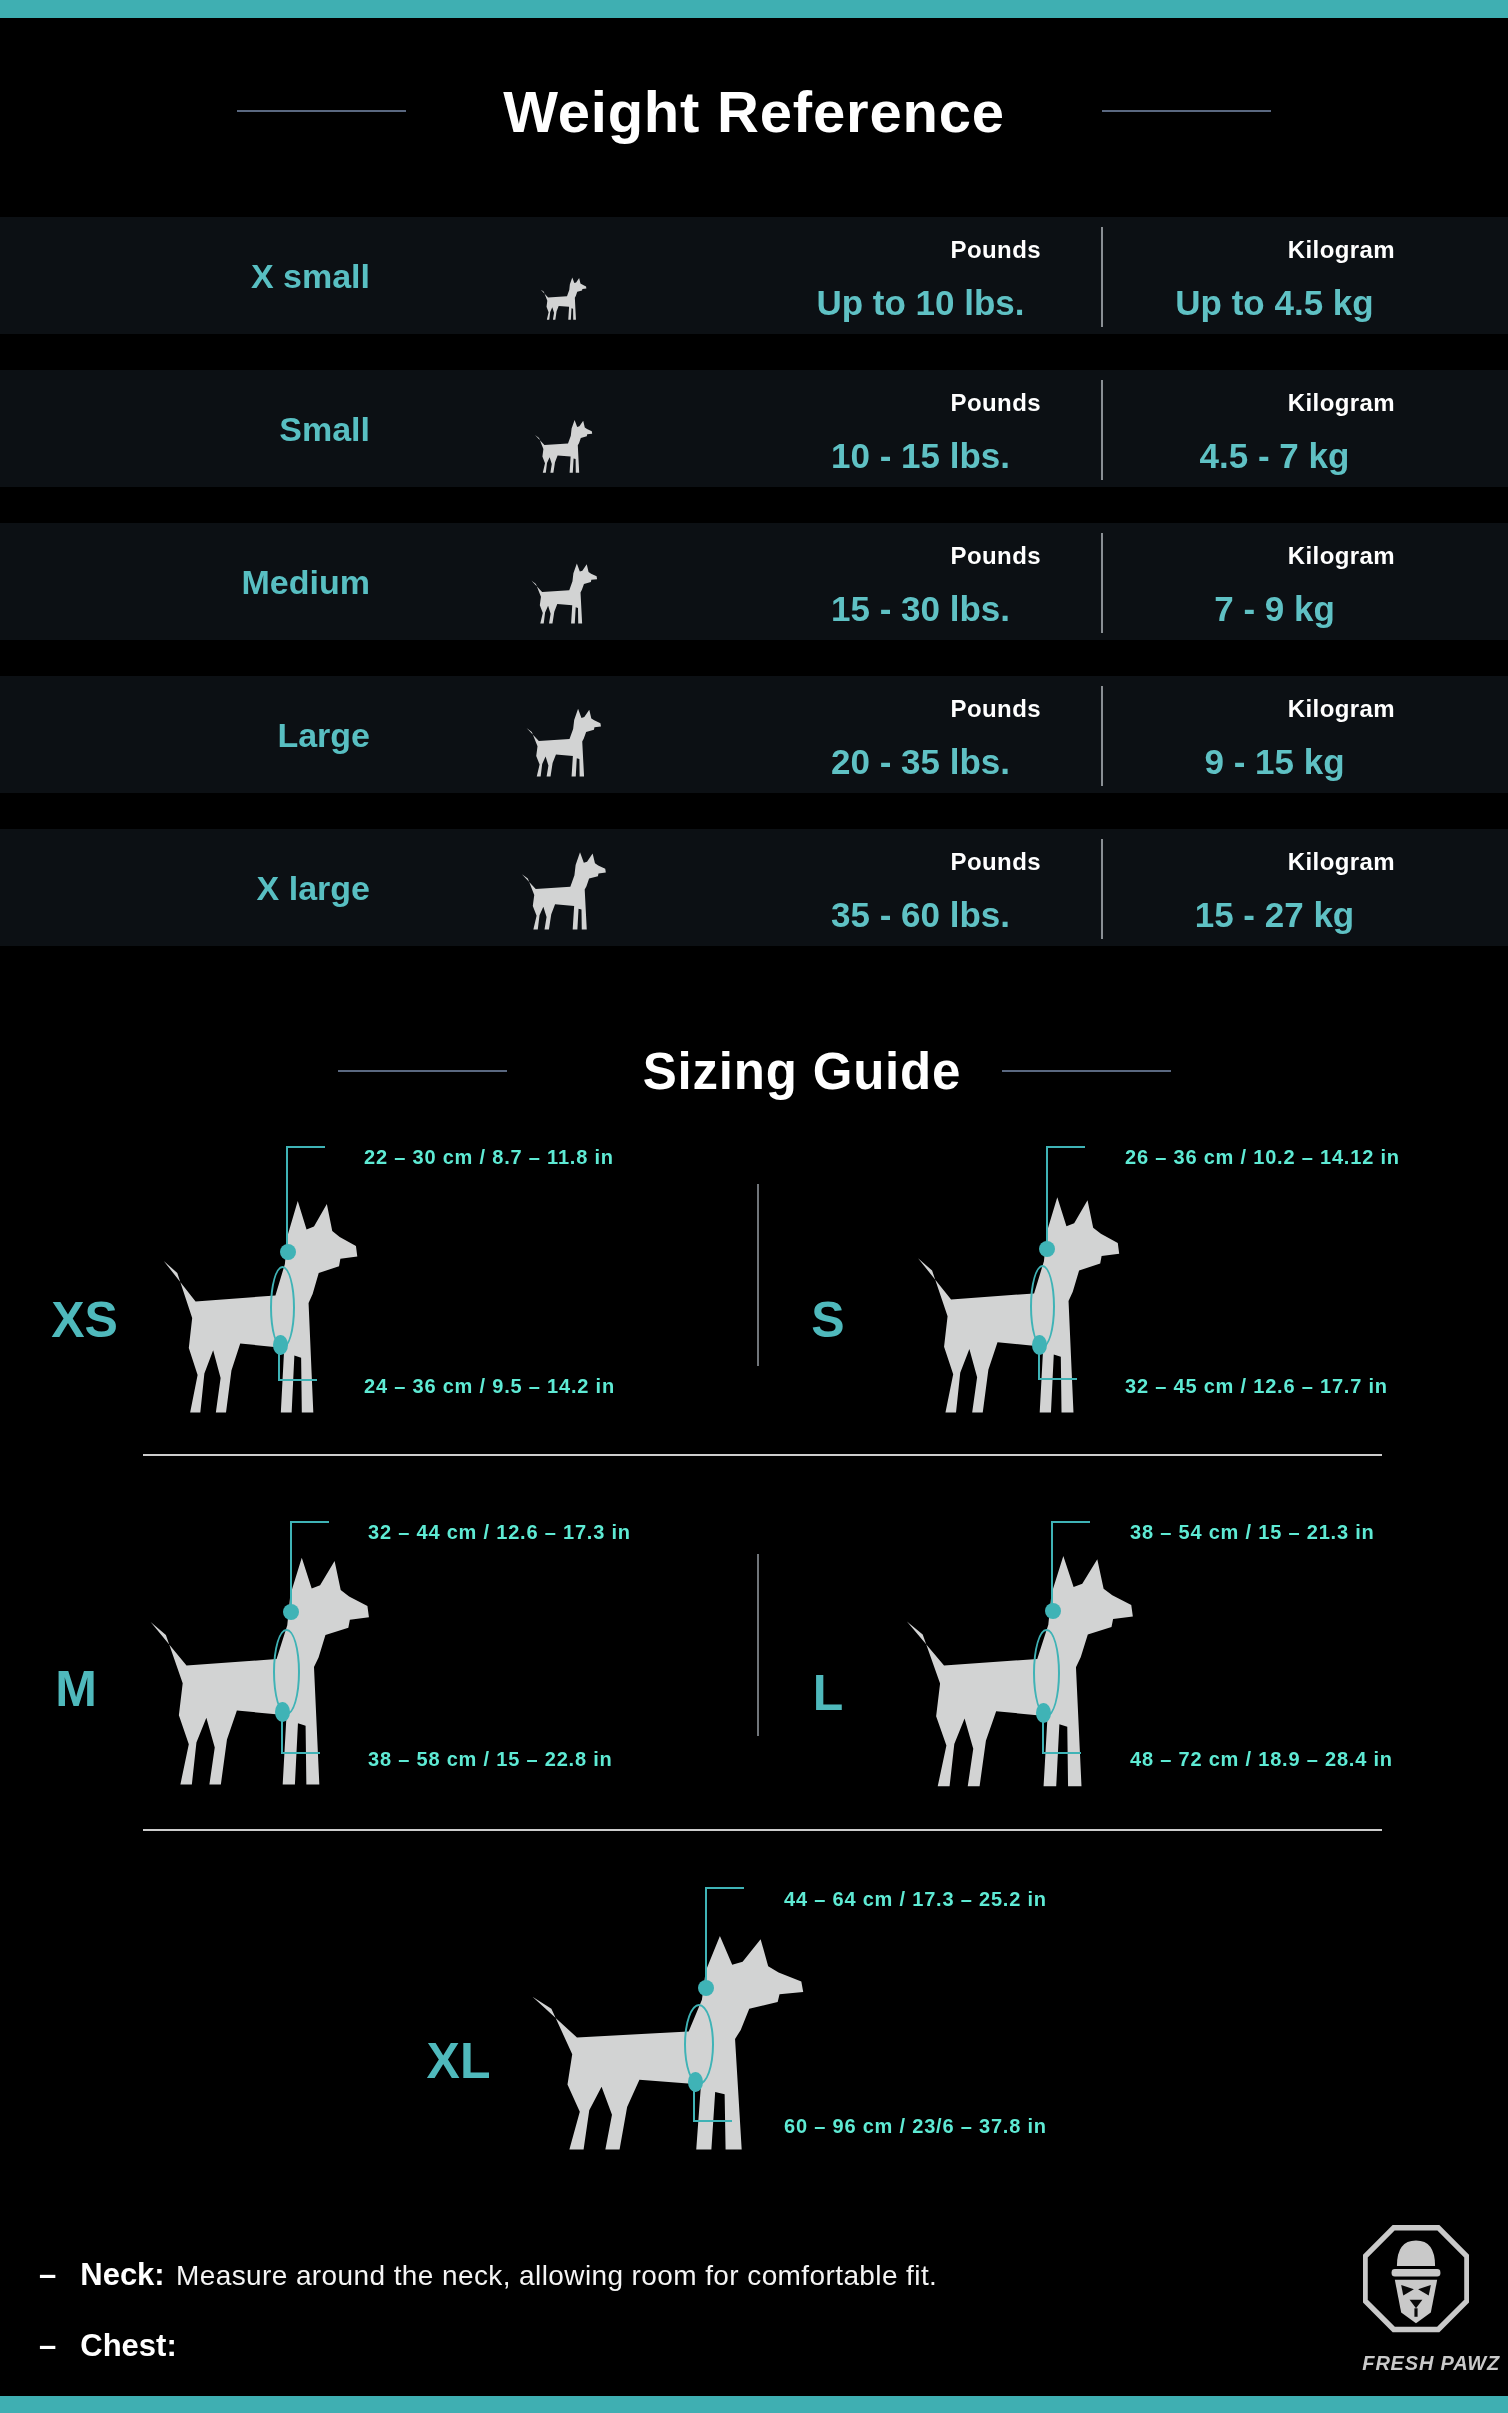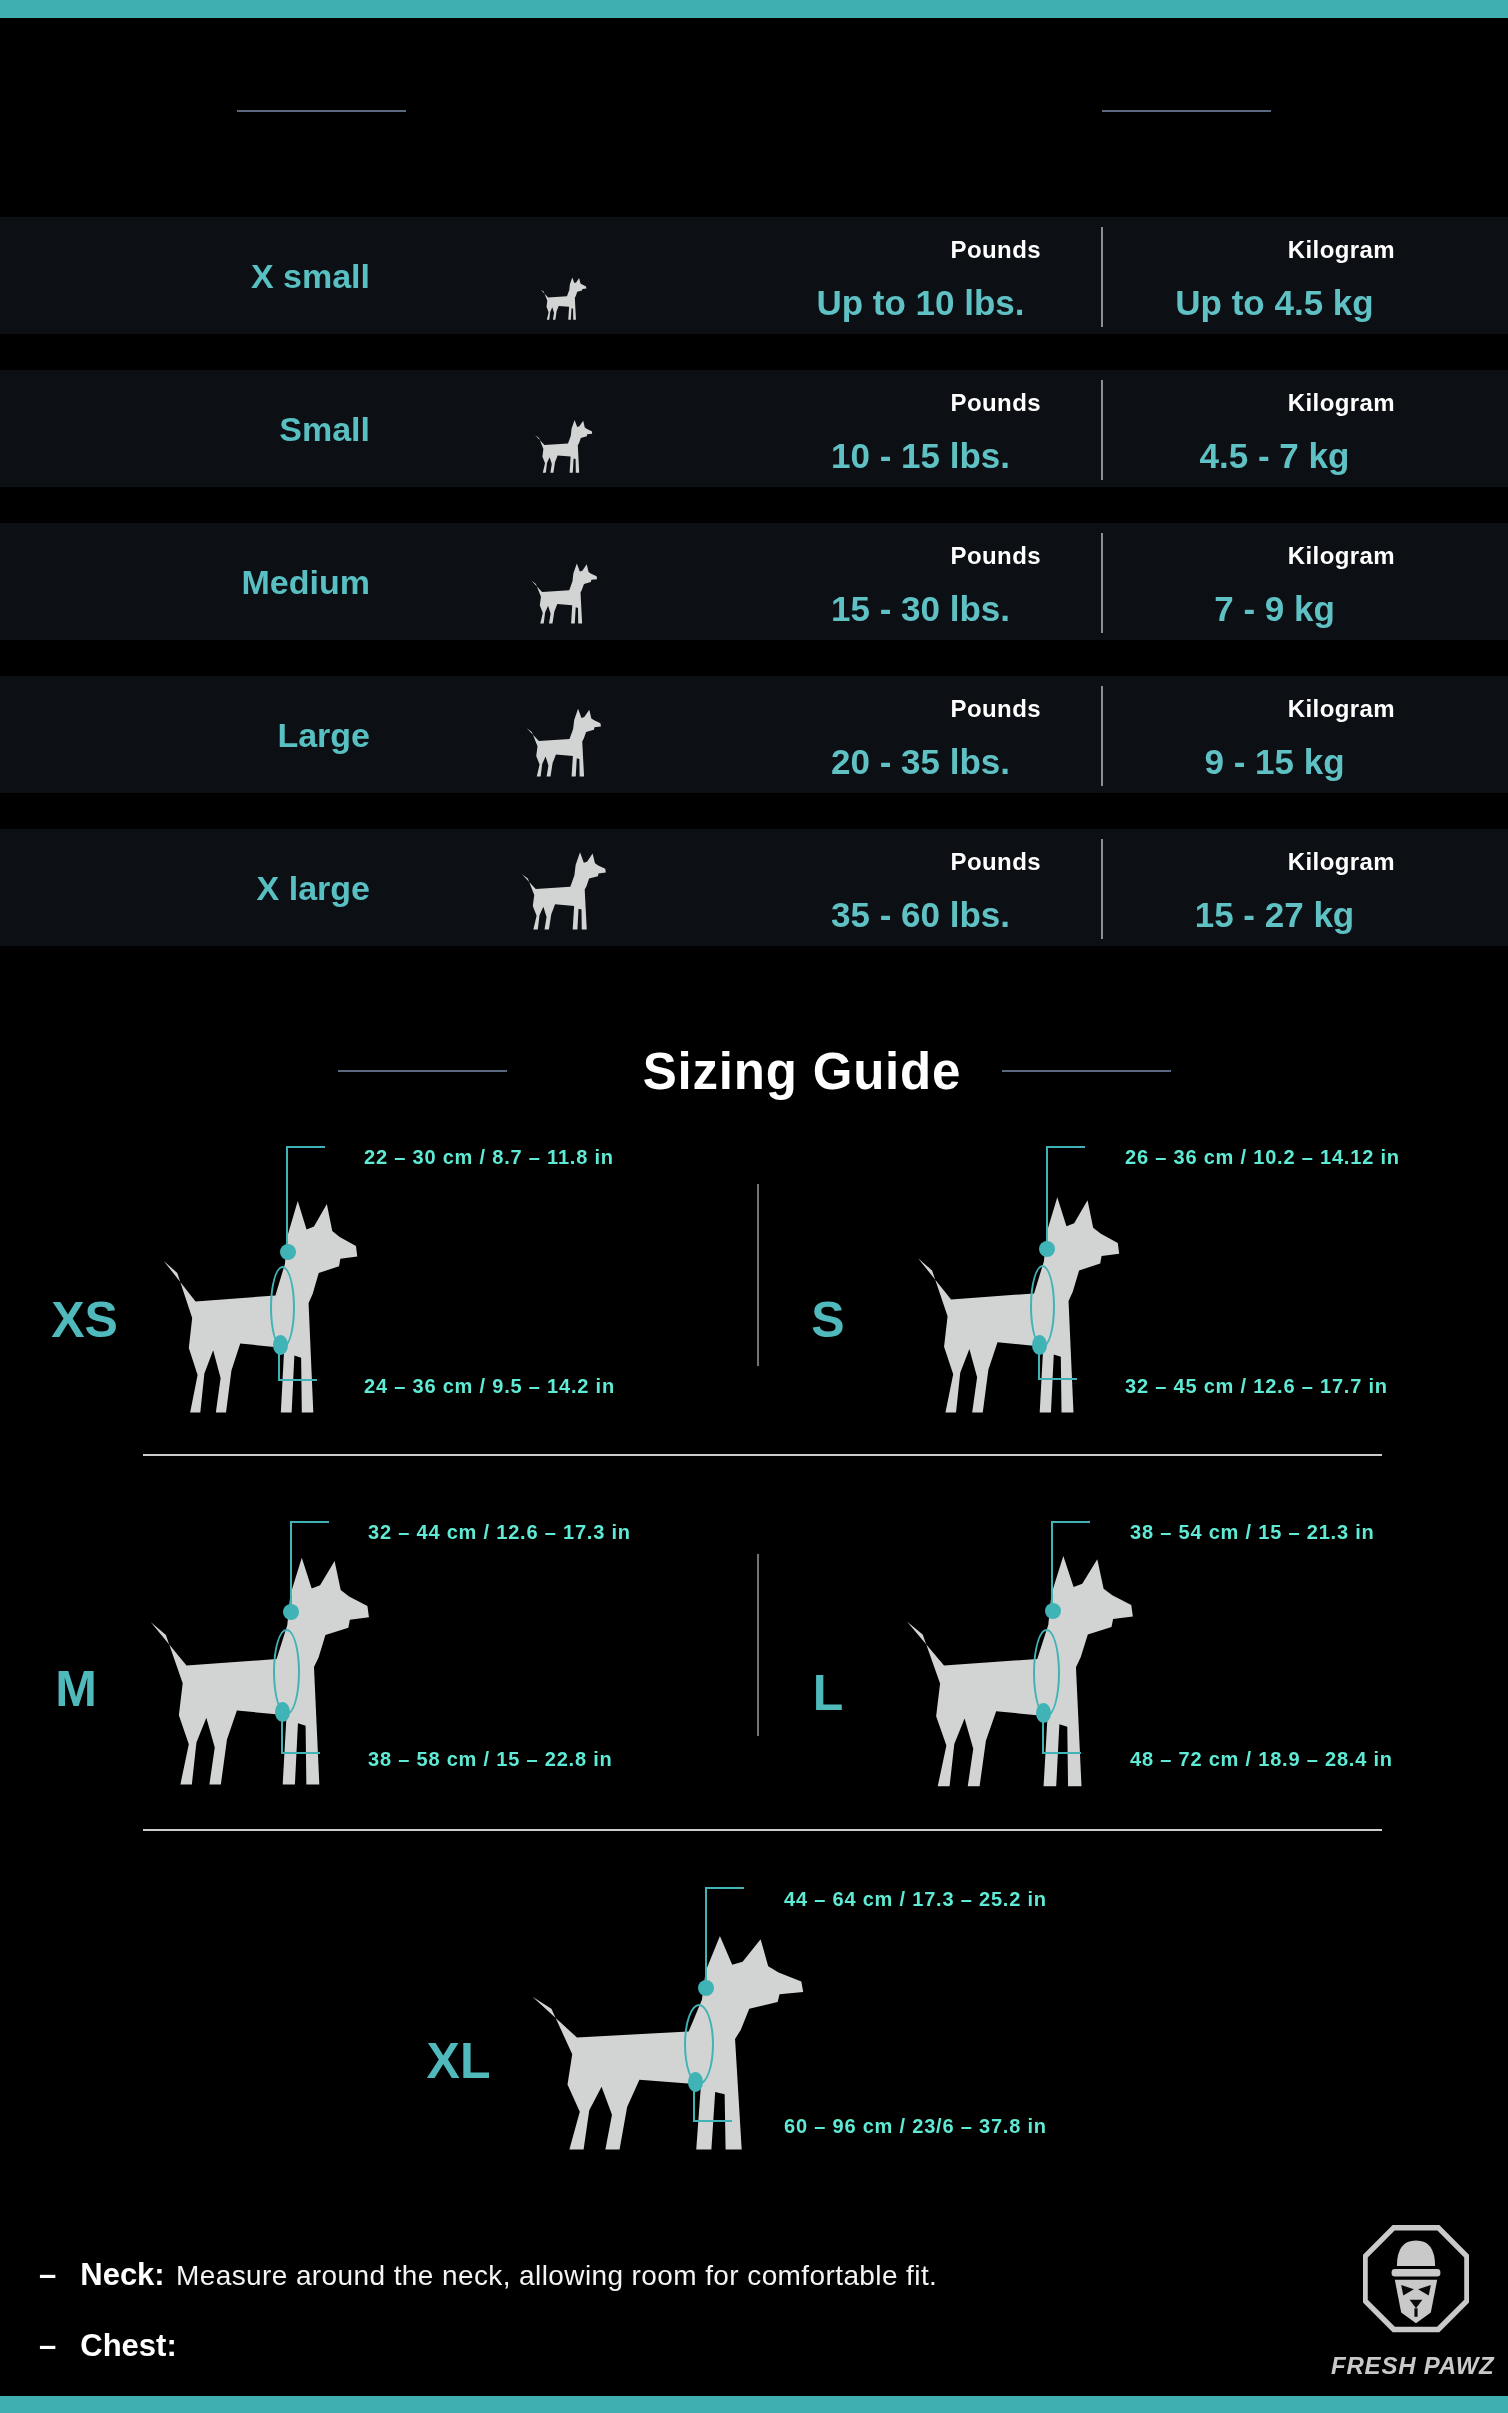--- a/index.html
+++ b/index.html
@@ -33,35 +33,36 @@
   .sep{position:absolute;left:143px;width:1239px;height:2.4px;background:#CCCCCC;}
   .vdiv{position:absolute;left:757px;width:1.6px;height:182px;background:#70757A;}
 
   
   .note{position:absolute;left:39px;display:flex;align-items:baseline;white-space:nowrap;}
   .note .bullet{font-size:31px;font-weight:bold;margin-right:24px;}
   .note .term{font-size:31px;font-weight:bold;margin-right:11.3px;}
   .note .body{font-size:28px;font-weight:400;letter-spacing:0.4px;color:#F4F4F4;}
 
   
-  .brandname{position:absolute;left:1331px;top:2352px;width:169px;text-align:left;
-             font-size:24px;font-weight:bold;font-style:italic;color:#C9C9C9;letter-spacing:0.8px;}
+  .brandname{position:absolute;left:1331px;top:2352px;width:169px;text-align:right;
+             font-size:20px;font-weight:bold;font-style:italic;color:#C9C9C9;letter-spacing:0.8px;}
 </style>
 </head>
 <body>
 
 <svg style="position:absolute;width:0;height:0" aria-hidden="true">
   <defs>
     <path id="dog-shape" fill="#D2D3D3" d="M10 96 L57 150 L175 142 L189 100 L193 62 L208 16 L221 54 L232 50 L251 20 L259 56 L270 64 L294 76 L296 90 L271 93 L269 103 L239 112 L230 140 L224 152 L231 298 L214 298 L213 225 L203 222 L199 298 L183 298 L188 212 L123 206 L110 242 L102 298 L87 298 L94 252 L83 215 L70 246 L64 298 L49 298 L60 248 L47 212 L52 172 L30 112 Z"></path>
   </defs>
 </svg>
 
 <div class="page">
   <div class="bar top"></div>
 
+  <div class="h-title h1">Weight Reference</div>
   <div class="titleline" style="left:237px;top:110px"></div>
   <div class="titleline" style="left:1102px;top:110px"></div>
 
   <div class="wrow" style="top:217px">
     <div class="wlabel">X small</div>
     <svg class="dog" style="left:539px;top:58px;width:48px;height:45px" viewBox="0 0 300 300" preserveAspectRatio="none">
         <use href="#dog-shape"></use>
       </svg>
     <div class="whdr" style="left:800px">Pounds</div>
     <div class="wval" style="left:800px">Up to 10 lbs.</div>

